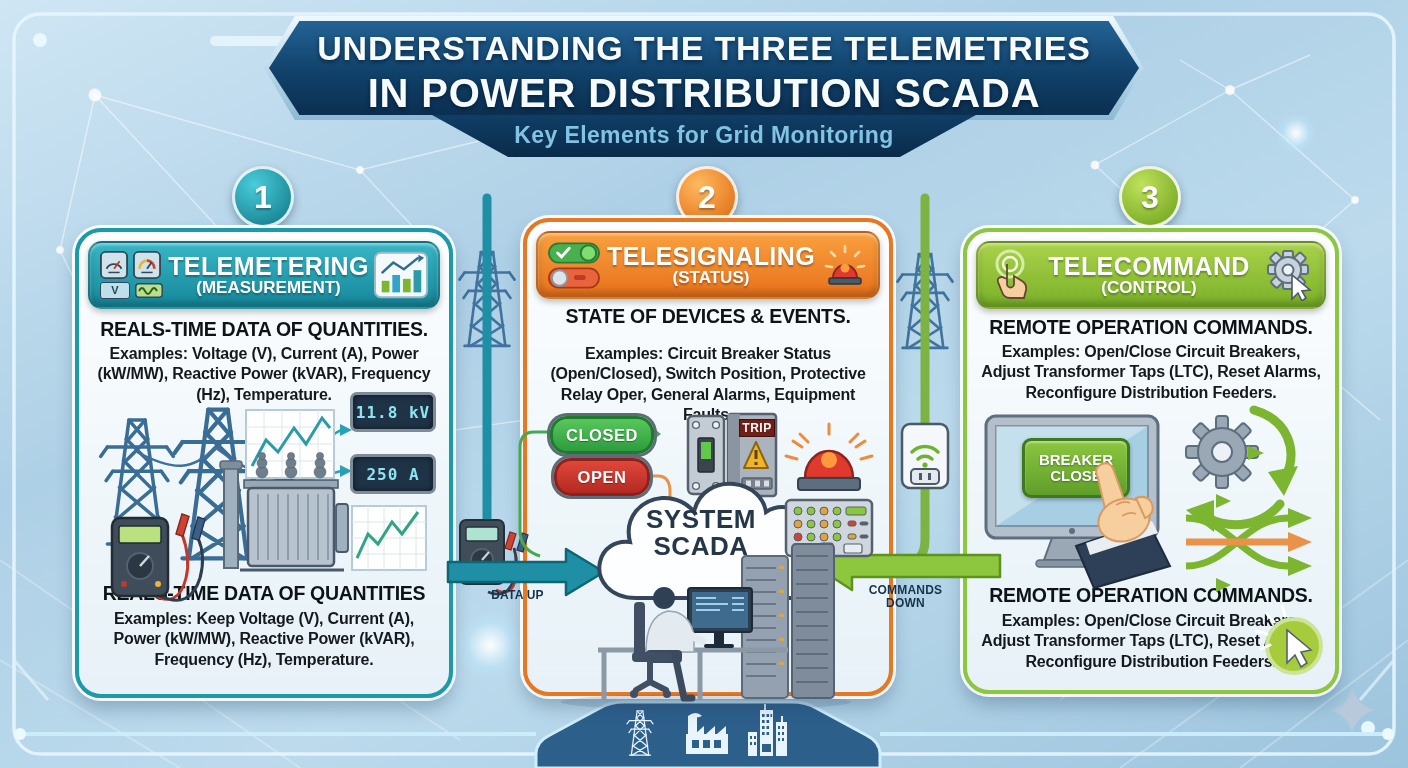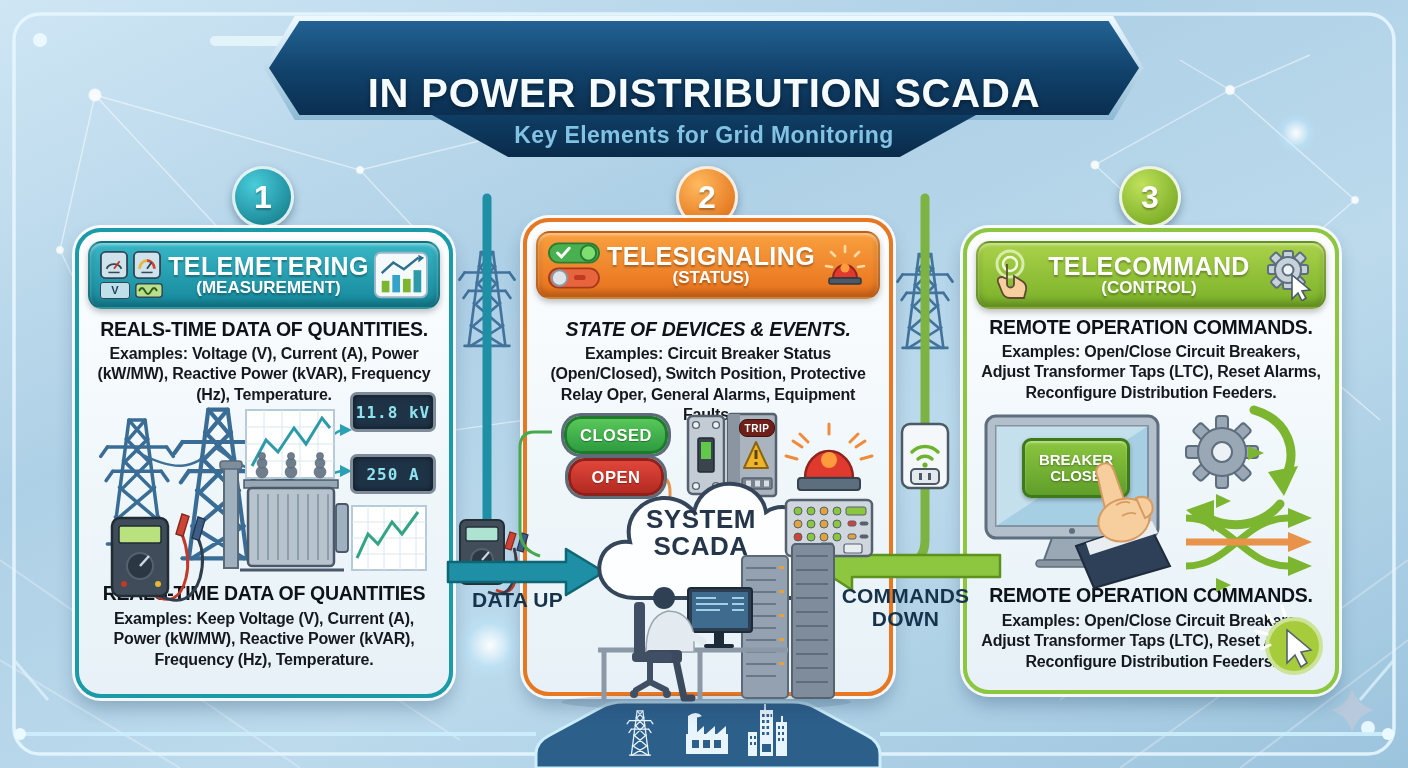--- a/index.html
+++ b/index.html
@@ -57,37 +57,37 @@
   .hdr-t2{font-size:17px;font-weight:bold;text-shadow:0 2px 2px rgba(0,0,0,.3);}
 
   .heading{position:absolute;left:10px;right:10px;text-align:center;font-weight:bold;color:#0e1317;
     font-size:19.5px;letter-spacing:-.3px;}
   .bodytxt{position:absolute;left:13px;right:13px;text-align:center;font-weight:bold;color:#15191d;
     font-size:16px;line-height:1.28;letter-spacing:-.2px;}
 
   
   .ovl{z-index:4;}
   .pill{display:flex;align-items:center;justify-content:center;border-radius:17px;color:#fff;
-    font-weight:bold;font-size:16.5px;letter-spacing:.5px;box-shadow:0 0 0 3px #5d6c78;text-shadow:0 1px 1px rgba(0,0,0,.35);margin-left:14px;}
+    font-weight:bold;font-size:16.5px;letter-spacing:.5px;box-shadow:0 0 0 3px #5d6c78;text-shadow:0 1px 1px rgba(0,0,0,.35);}
   .pill-closed{left:550px;top:416px;width:98px;height:32px;background:linear-gradient(180deg,#58c75a,#2d9c3f);border:3px solid #1f7a2d;}
   .pill-open{left:554px;top:458px;width:90px;height:32px;background:linear-gradient(180deg,#e1463a,#b32a22);border:3px solid #8c221b;}
-  .trip-tag{left:739px;top:419px;width:34px;height:16px;background:#6e1f17;border:1px solid #3f120d;border-radius:8px;
-    color:#fff;font-size:10px;font-weight:bold;display:flex;align-items:center;justify-content:center;letter-spacing:.5px;}
+  .trip-tag{left:739px;top:419px;width:34px;height:16px;background:#6e1f17;border:1px solid #3f120d;border-radius:0;
+    color:#fff;font-size:12px;font-weight:bold;display:flex;align-items:center;justify-content:center;letter-spacing:.5px;}
   .lcd{background:#1f3347;border:3px solid #7e8b99;border-radius:7px;display:flex;align-items:center;justify-content:center;
     color:#8fe3ef;font-family:"DejaVu Sans Mono",monospace;font-weight:bold;font-size:16px;letter-spacing:1px;
     box-shadow:inset 0 0 6px rgba(0,0,0,.6);}
   .lcd1{left:350px;top:392px;width:80px;height:34px;}
   .lcd2{left:350px;top:454px;width:80px;height:34px;}
   .cloud-text{left:610px;top:506px;width:182px;text-align:center;color:#26364a;font-weight:bold;
     font-size:26px;line-height:1.05;letter-spacing:.5px;}
   .breaker-btn{left:1022px;top:438px;width:102px;height:54px;border-radius:9px;
     background:linear-gradient(180deg,#8cc63f,#5f9e2a);border:3px solid #3e7a1b;
     display:flex;flex-direction:column;align-items:center;justify-content:center;color:#fff;font-weight:bold;font-size:15px;
     line-height:1.1;text-shadow:0 1px 2px rgba(0,0,0,.35);box-shadow:inset 0 2px 2px rgba(255,255,255,.4),0 2px 4px rgba(0,0,0,.3);}
-  .flow-label{color:#16334c;font-weight:bold;font-size:21px;text-align:center;letter-spacing:.2px;z-index:4;}
+  .flow-label{color:#16334c;font-weight:bold;font-size:12px;text-align:center;letter-spacing:.2px;z-index:4;}
   .flow-up{left:440px;top:588px;width:155px;}
   .flow-down{left:828px;top:584px;width:155px;line-height:1.1;}
 
   
   .hicons{display:flex;flex-direction:column;gap:3px;}
   .hrow{display:flex;gap:5px;align-items:center;}
   .vbadge{width:28px;height:15px;border-radius:3px;background:#bfe0ea;border:1.5px solid #33475b;
     color:#23445c;font-size:11px;font-weight:bold;display:flex;align-items:center;justify-content:center;line-height:1;}
   .flare{position:absolute;z-index:1;border-radius:50%;
     background:radial-gradient(circle,rgba(255,255,255,.95),rgba(190,235,255,.35) 45%,rgba(190,235,255,0) 70%);}
@@ -214,20 +214,21 @@
   </svg>
 
   <div class="flare" style="left:455px;top:610px;width:70px;height:70px;"></div>
   <div class="flare" style="left:170px;top:650px;width:46px;height:46px;"></div>
   <div class="flare" style="left:1275px;top:112px;width:42px;height:42px;"></div>
 
   <div class="abs banner">
     <div class="hex-rim"></div>
     <div class="hex-core"></div>
     <div class="sub-plate"></div>
+    <div class="title-l1">UNDERSTANDING THE THREE TELEMETRIES</div>
     <div class="title-l2">IN POWER DISTRIBUTION SCADA</div>
     <div class="subtitle">Key Elements for Grid Monitoring</div>
   </div>
 
   <div class="abs badge badge1">1</div>
   <div class="abs badge badge2">2</div>
   <div class="abs badge badge3">3</div>
 
   <div class="abs card card1">
     <div class="hdr hdr1">
@@ -293,21 +294,21 @@
         <div class="hdr-t1">TELESIGNALING</div>
         <div class="hdr-t2">(STATUS)</div>
       </div>
       <svg width="46" height="46" viewBox="0 0 46 46">
         <path d="M9 10 L13 14 M37 10 L33 14 M23 4 V10 M4 24 L10 25 M42 24 L36 25" stroke="#ffd9a0" stroke-width="2.6" stroke-linecap="round"></path>
         <path d="M11 36 a12 13 0 0 1 24 0 Z" fill="#e0392e" stroke="#8f241e" stroke-width="2"></path>
         <circle cx="23" cy="26" r="4.5" fill="#ff9b3d"></circle>
         <rect x="7" y="36" width="32" height="6" rx="2" fill="#4d5a66" stroke="#2c3844" stroke-width="1.5"></rect>
       </svg>
     </div>
-    <div class="heading" style="top:96px;font-style:italic;">STATE OF DEVICES &amp; EVENTS.</div>
+    <div class="heading" style="top:83px;">STATE OF DEVICES &amp; EVENTS.</div>
     <div class="bodytxt" style="top:122px;">Examples: Circuit Breaker Status (Open/Closed), Switch Position, Protective Relay Oper, General Alarms, Equipment Faults.</div>
   </div>
 
   <div class="abs card card3">
     <div class="hdr hdr3">
       <svg width="48" height="54" viewBox="0 0 48 54">
         <circle cx="22" cy="16" r="13" fill="none" stroke="#dff0b5" stroke-width="3" opacity=".9"></circle>
         <circle cx="22" cy="16" r="7" fill="none" stroke="#f2f9df" stroke-width="2.5"></circle>
         <path d="M19 16 v20 a3.5 3.5 0 0 0 7 0 v-8 l8 5 q5 3 4 9 l-2 8 h-14 q-6 0 -8 -6 l-4 -10 q-1 -5 4 -5 l5 2 Z" fill="#f7cf9f" stroke="#5d4a35" stroke-width="1.8"></path>
       </svg>

